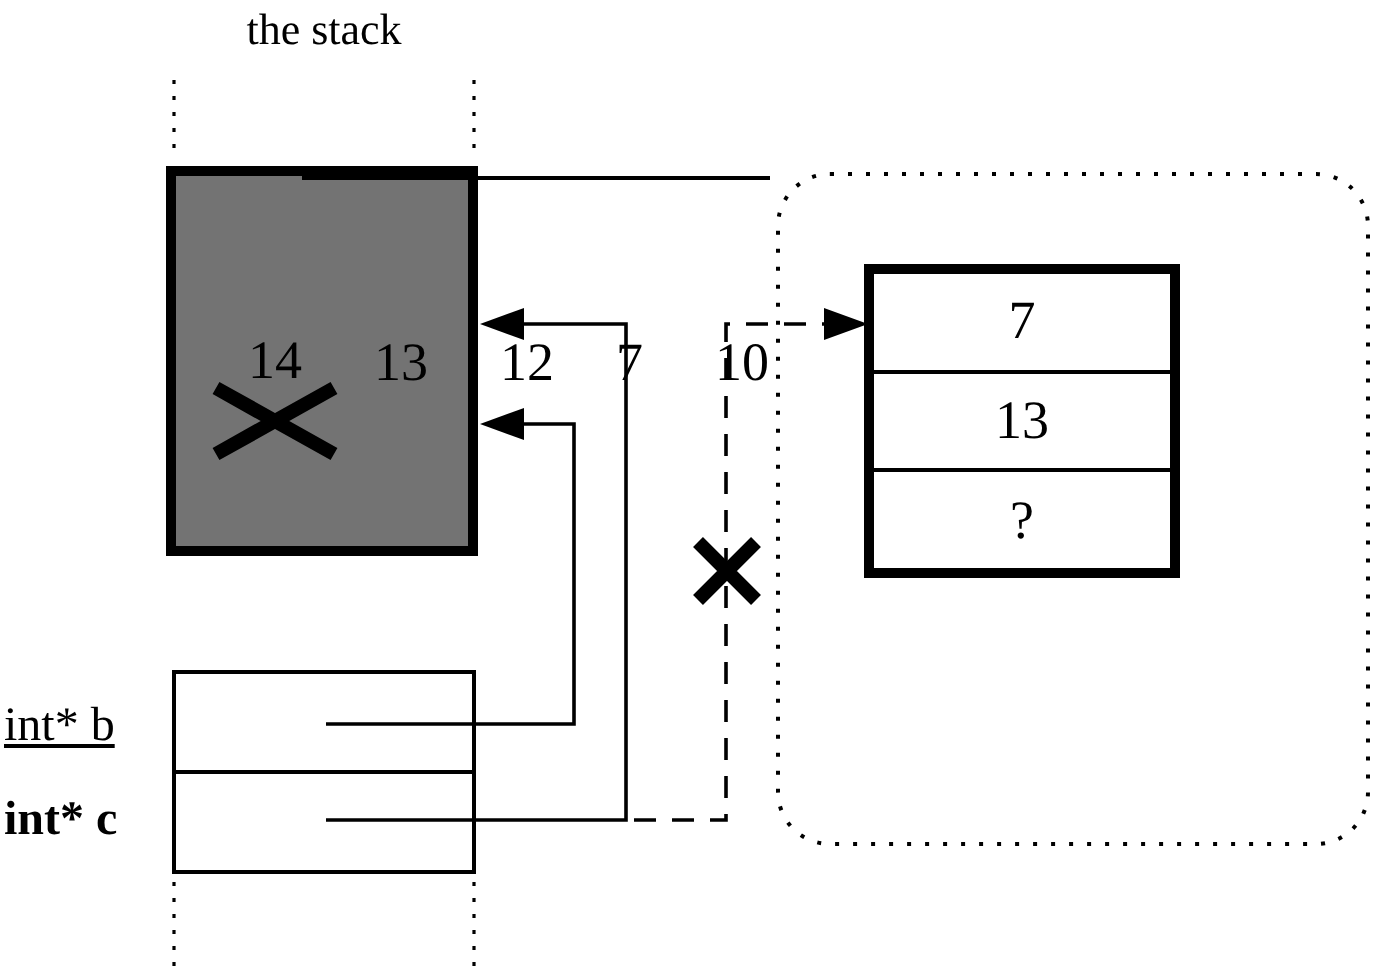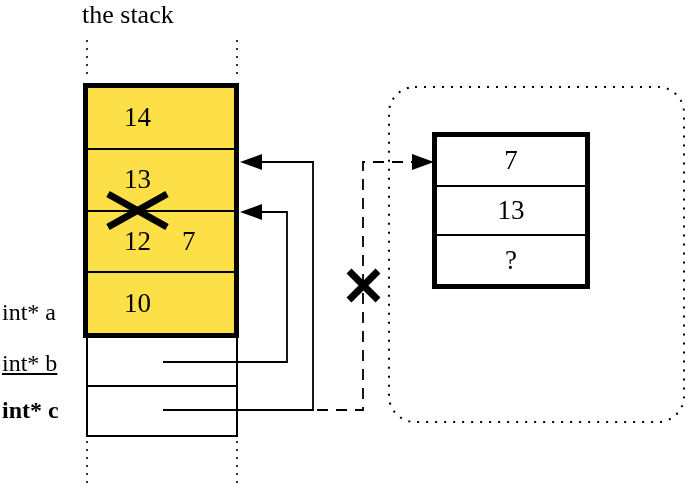--- a/index.html
+++ b/index.html
@@ -10,38 +10,38 @@
     background: #ffffff;
     font-family: "Liberation Serif", serif;
     color: #000;
     overflow: hidden;
   }
 
   .title {
     position: absolute;
     top: 0;
     width: 160px;
-    font-size: 26px;
+    font-size: 22px;
     line-height: 30px;
-    text-align: left;
+    text-align: center;
     white-space: nowrap;
   }
   .title.stack { left: 82px; }
   .title.heap  { left: 434px; }
 
   
   .stack-frame {
     position: absolute;
     left: 83px; top: 83px;
-    width: 156px; height: 255px;
+    width: 156px; height: 195px;
     border: 5px solid #000;
     box-sizing: border-box;
     display: flex;
-    flex-direction: column;
-    background: #fde047;
+    flex-direction: row;
+    background: #737373;
   }
   .stack-cell {
     flex: 1;
     display: flex;
     align-items: center;
     padding-left: 36px;
     font-size: 27px;
     position: relative;
   }
   .stack-cell + .stack-cell { border-top: 2px solid #000; }
@@ -118,21 +118,20 @@
       <span class="overwrite">7</span>
     </div>
     <div class="stack-cell">
       <span>10</span>
     </div>
   </div>
 
   <div class="pointer-slot slot-b"></div>
   <div class="pointer-slot slot-c"></div>
 
-  <div class="ptr-label label-a">int* a</div>
   <div class="ptr-label label-b">int* b</div>
   <div class="ptr-label label-c">int* c</div>
 
   <div class="heap-block">
     <div class="heap-cell">
       <span>7</span>
     </div>
     <div class="heap-cell">
       <span>13</span>
     </div>

